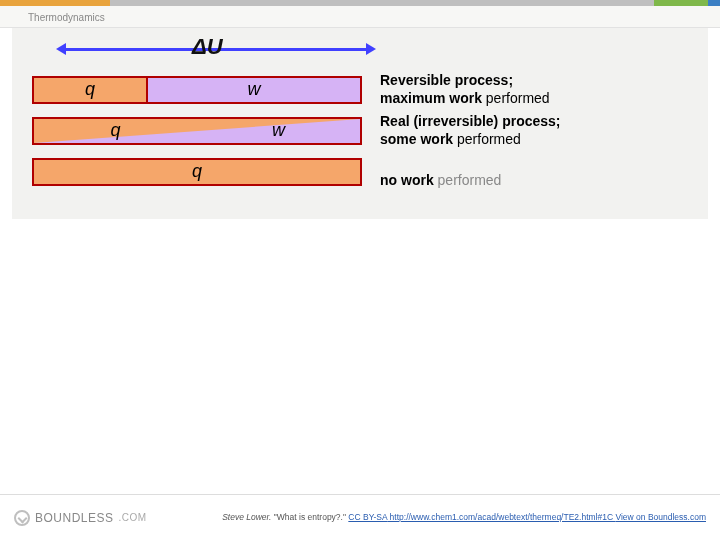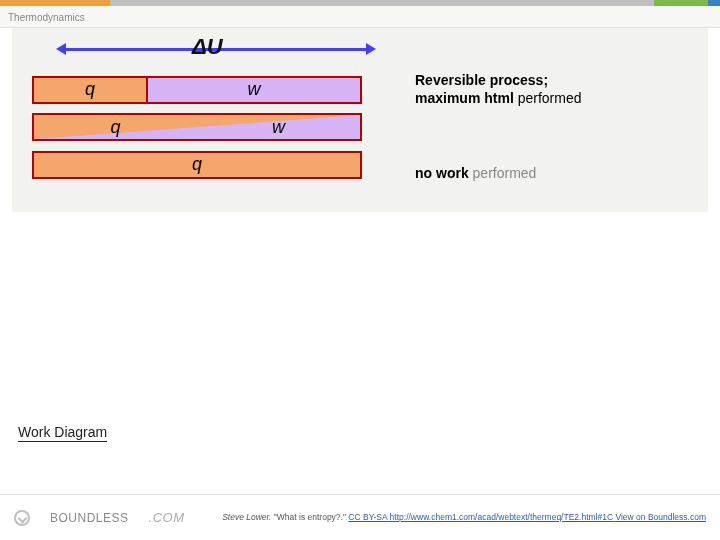--- a/index.html
+++ b/index.html
@@ -17,21 +17,21 @@
     display: flex;
   }
   .bar-orange { background: #e8a33d; flex: 0 0 110px; }
   .bar-gray   { background: #bfbfbf; flex: 1; }
   .bar-green  { background: #7fb84a; flex: 0 0 54px; }
   .bar-blue   { background: #3b7fc4; flex: 0 0 12px; }
 
   .breadcrumb {
     font-size: 10px;
     color: #888;
-    padding: 6px 8px 4px;
+    padding: 6px 28px 4px;
     border-bottom: 1px solid #e2e2e2;
     background: #f7f7f5;
   }
 
   .diagram-wrap {
     background: #f2f2f0;
     margin: 0 12px;
     padding: 4px 0 24px;
   }
 
@@ -113,21 +113,21 @@
 
   .bar3 .seg-q { flex: 1; }
 
   .desc {
     flex: 1;
     font-size: 14px;
     line-height: 1.25;
     color: #000;
   }
   .desc .muted { color: #888; }
-  .desc b { font-weight: bold; margin-left: 35px; }
+  .desc b { font-weight: bold; }
 
   .caption-area {
     position: absolute;
     left: 18px;
     bottom: 92px;
     right: 18px;
   }
   .caption-title {
     font-size: 14px;
     color: #222;
@@ -148,41 +148,41 @@
     height: 46px;
     border-top: 1px solid #ddd;
     background: #fff;
     display: flex;
     align-items: center;
     padding: 0 14px;
   }
   .logo {
     display: flex;
     align-items: center;
-    gap: 20px;
+    gap: 5px;
     color: #888;
     font-size: 12px;
     letter-spacing: 0.5px;
   }
   .logo-mark {
     width: 16px; height: 16px;
     border: 2px solid #bfbfbf;
     border-radius: 50%;
     position: relative;
   }
   .logo-mark::after {
     content: "";
     position: absolute;
     width: 5px; height: 5px;
     border-left: 2px solid #bfbfbf;
     border-bottom: 2px solid #bfbfbf;
     transform: rotate(-45deg);
     left: 3px; top: 3px;
   }
-  .logo-dom { font-size: 13px; color: #aaa; font-style: italic; }
+  .logo-dom { font-size: 10px; color: #aaa; }
 
   .footer-right {
     margin-left: auto;
     text-align: right;
     font-size: 8.5px;
     color: #555;
     line-height: 1.4;
   }
   .footer-right a { color: #2a5db0; }
   .footer-right .src-i { font-style: italic; }
@@ -206,47 +206,50 @@
     <div class="du-label">ΔU</div>
   </div>
 
   <div class="proc-row">
     <div class="bar bar1">
       <div class="seg seg-q">q</div>
       <div class="seg seg-w">w</div>
     </div>
     <div class="desc">
       <b>Reversible process;</b><br>
-      <b>maximum html</b><span> performed</span>
+      <b>maximum work</b><span> performed</span>
     </div>
   </div>
 
   <div class="proc-row">
     <div class="bar bar2">
       <div class="bar2-bg"></div>
       <div class="bar2-tri"></div>
       <div class="seg seg-q">q</div>
       <div class="seg seg-w">w</div>
     </div>
+    <div class="desc">
+      <b>Real (irreversible) process;</b><br>
+      <b>some work</b><span> performed</span>
+    </div>
   </div>
 
   <div class="proc-row">
     <div class="bar bar3">
       <div class="seg seg-q">q</div>
     </div>
     <div class="desc">
       <br>
       <b>no work</b><span class="muted"> performed</span>
     </div>
   </div>
 
 </div>
 
 <div class="caption-area">
-  <div class="caption-title">Work Diagram</div>
 </div>
 
 <div class="footer">
   <div class="logo">
     <span class="logo-mark"></span>
     <span>BOUNDLESS</span>
       <span class="logo-dom">.COM</span>
   </div>
   <div class="footer-right">
     <div>

